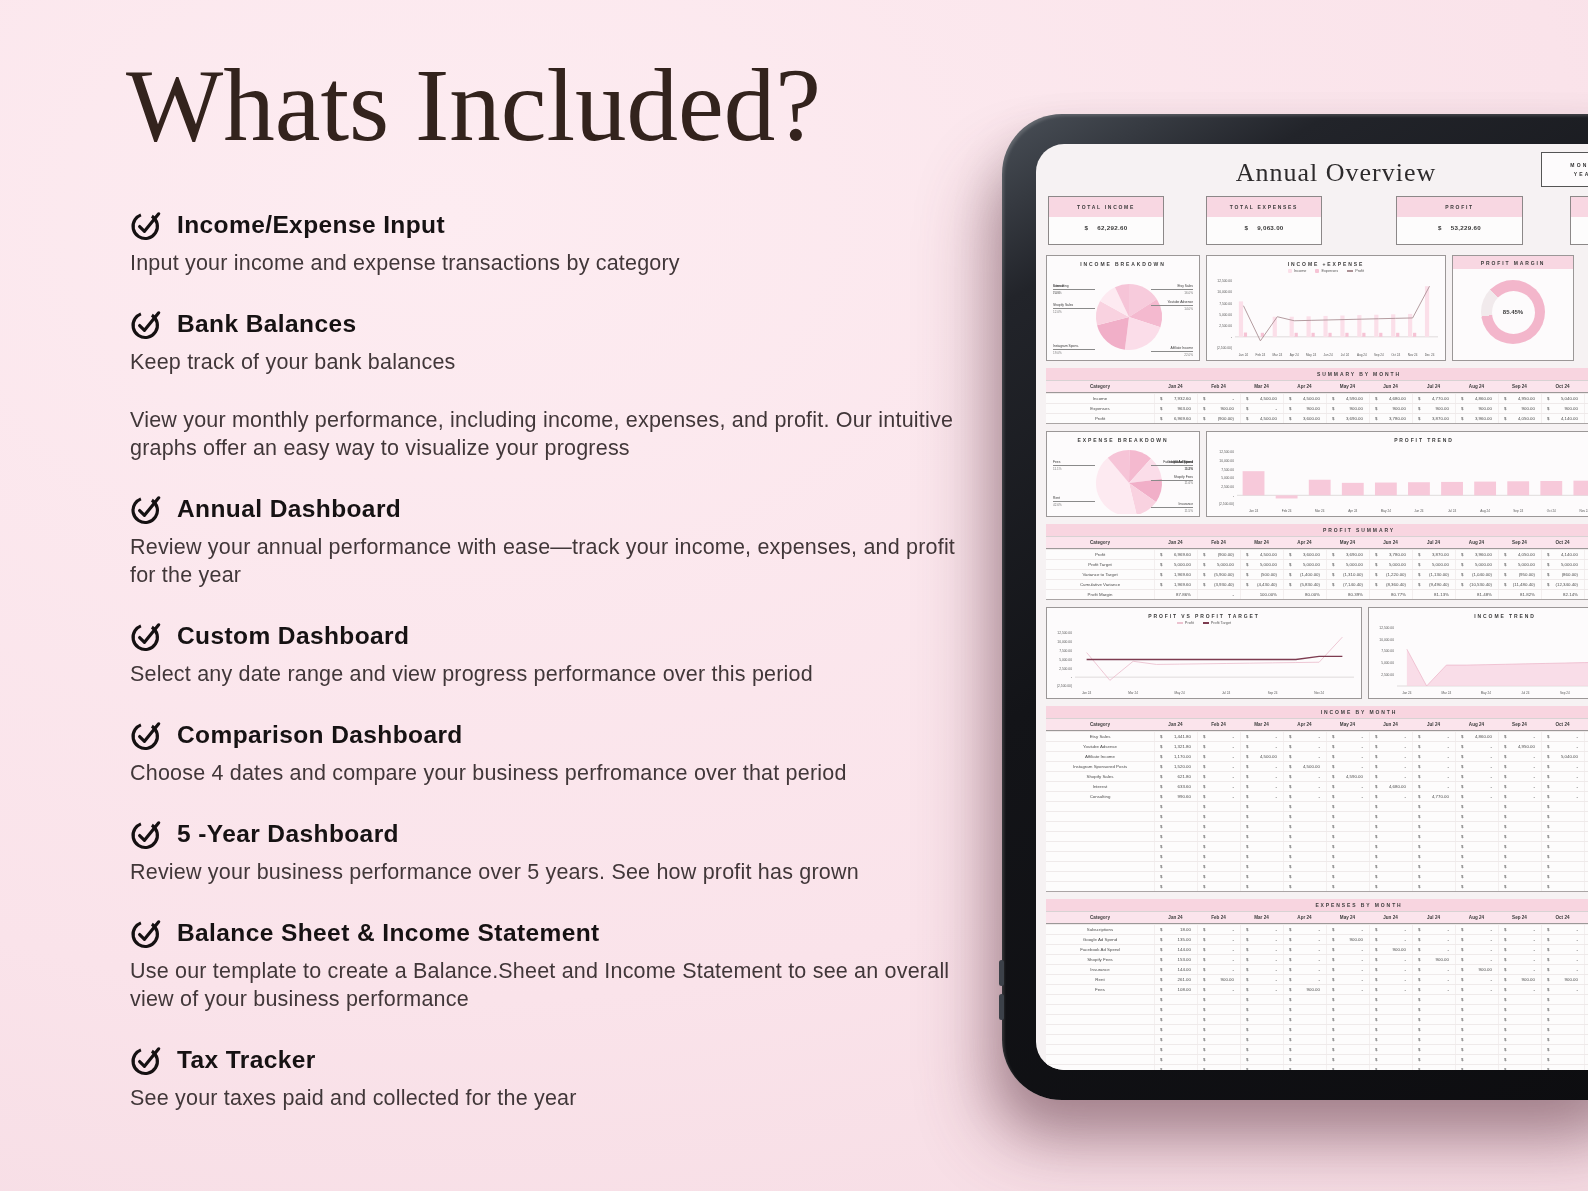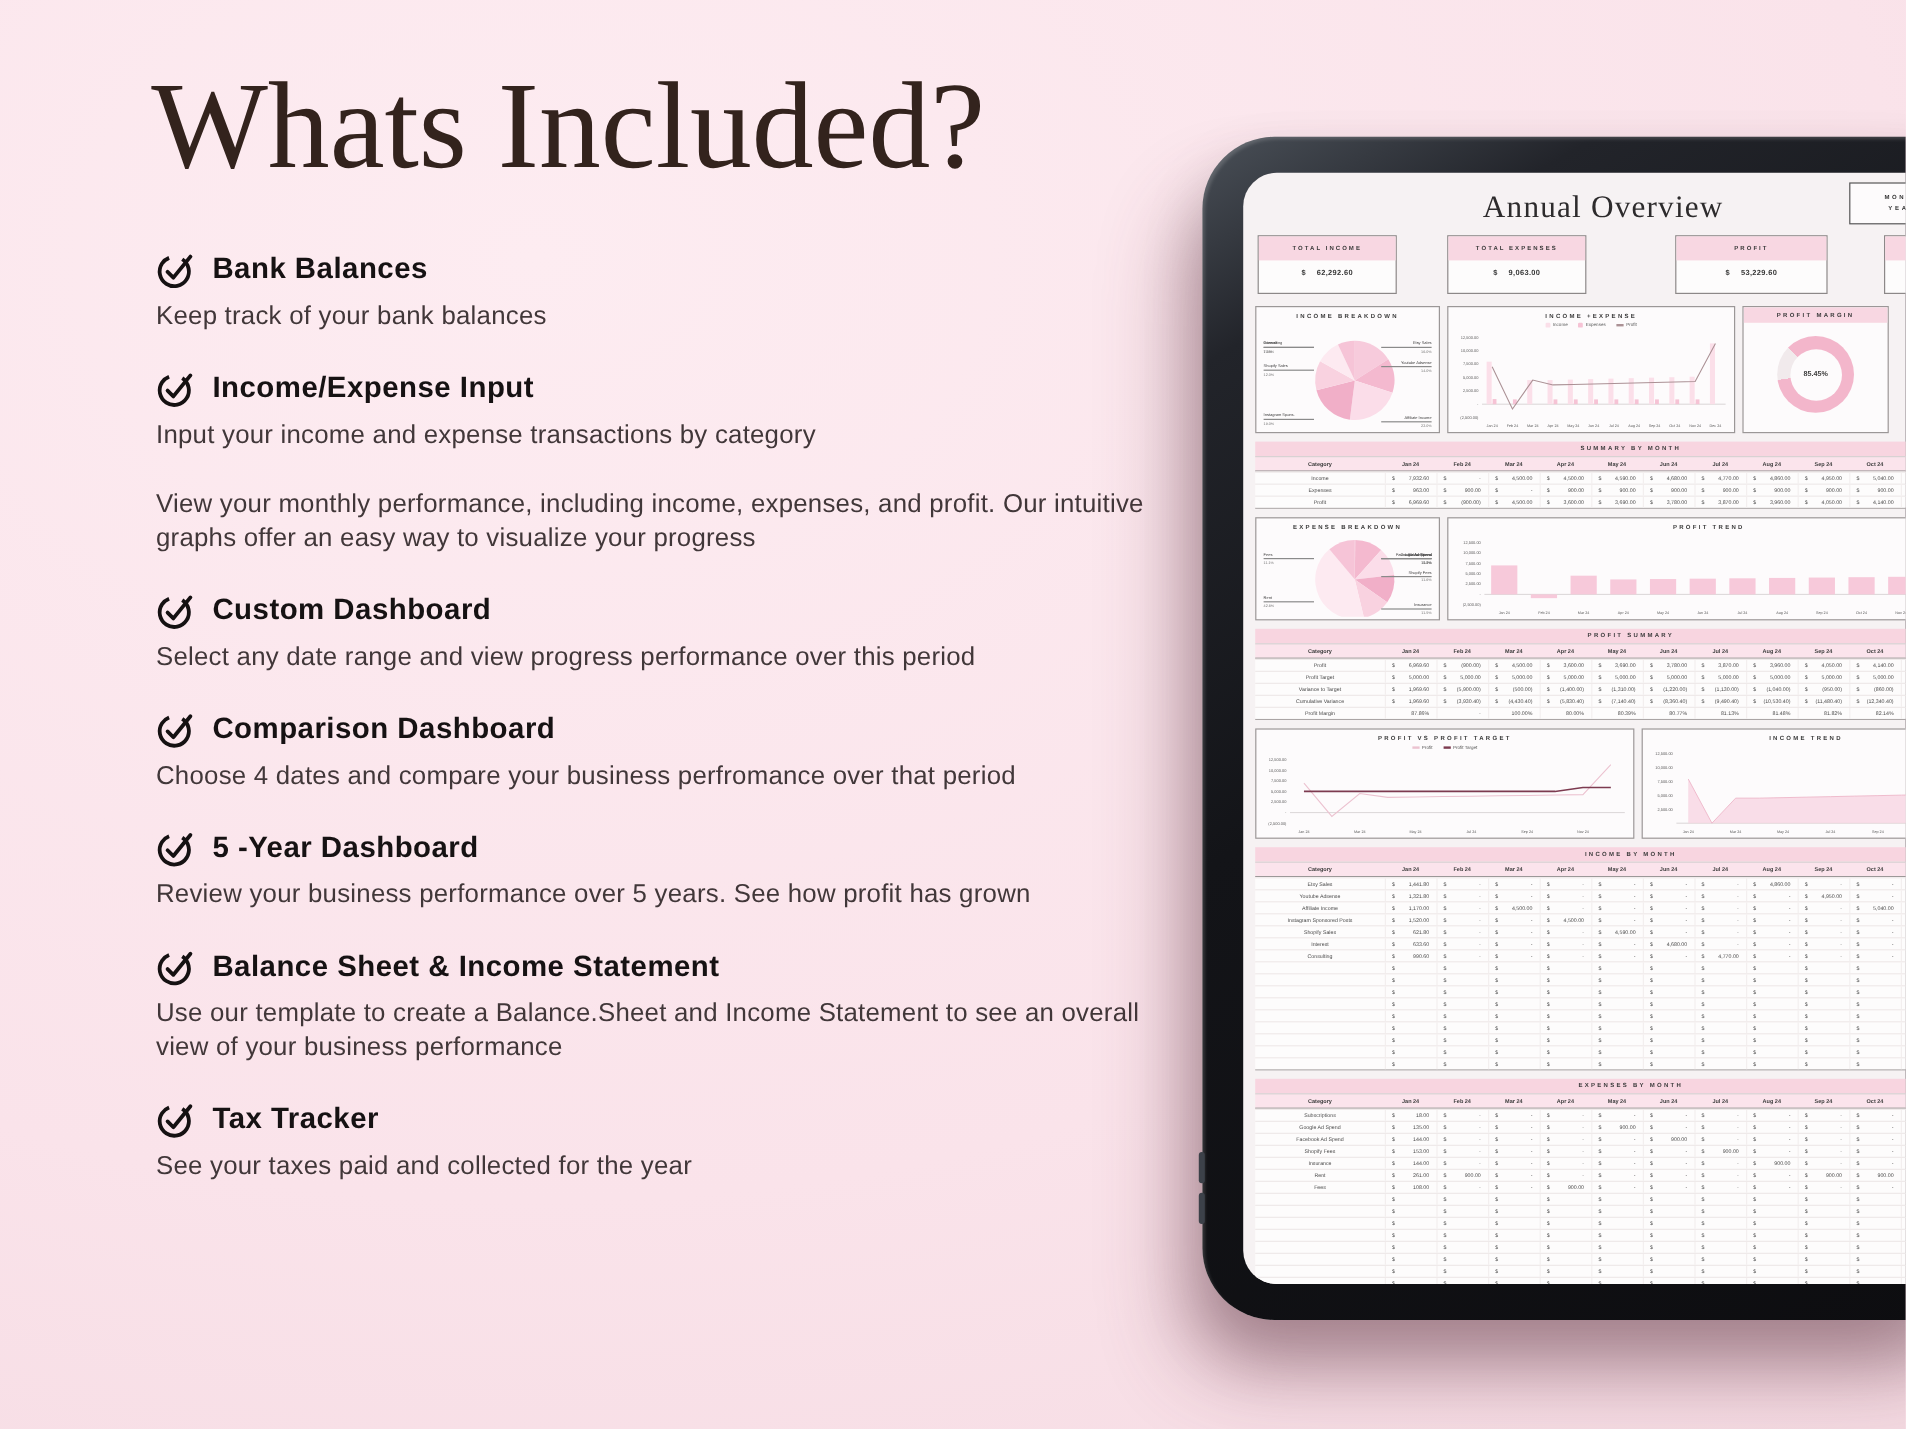--- a/index.html
+++ b/index.html
@@ -88,42 +88,54 @@
   <h1 class="page-title">Whats Included?</h1>
   <div id="features">
   <div class="feature">
     <div class="feature-head">
       <span class="check">
         <svg viewBox="0 0 26 26" fill="none">
           <circle cx="12" cy="14.4" r="9.6" stroke="#151112" stroke-width="2.5" stroke-dasharray="51 9.3" transform="rotate(-57 12 14.4)"></circle>
           <path d="M7.6 14.6 L11.4 18.4 L22.6 4.6" stroke="#151112" stroke-width="2.5" stroke-linecap="round" stroke-linejoin="round"></path>
         </svg>
       </span>
-      <span class="feature-title">Bank Balances</span>
+      <span class="feature-title">Income/Expense Input</span>
     </div>
-    <div class="feature-desc">Keep track of your bank balances</div>
+    <div class="feature-desc">Input your income and expense transactions by category</div>
   </div>
 
   <div class="feature">
     <div class="feature-head">
       <span class="check">
         <svg viewBox="0 0 26 26" fill="none">
           <circle cx="12" cy="14.4" r="9.6" stroke="#151112" stroke-width="2.5" stroke-dasharray="51 9.3" transform="rotate(-57 12 14.4)"></circle>
           <path d="M7.6 14.6 L11.4 18.4 L22.6 4.6" stroke="#151112" stroke-width="2.5" stroke-linecap="round" stroke-linejoin="round"></path>
         </svg>
       </span>
-      <span class="feature-title">Income/Expense Input</span>
+      <span class="feature-title">Bank Balances</span>
     </div>
-    <div class="feature-desc">Input your income and expense transactions by category</div>
+    <div class="feature-desc">Keep track of your bank balances</div>
   </div>
 
   <div class="feature">
     <div class="feature-desc">View your monthly performance, including income, expenses, and profit. Our intuitive graphs offer an easy way to visualize your progress</div>
   </div>
 
+  <div class="feature">
+    <div class="feature-head">
+      <span class="check">
+        <svg viewBox="0 0 26 26" fill="none">
+          <circle cx="12" cy="14.4" r="9.6" stroke="#151112" stroke-width="2.5" stroke-dasharray="51 9.3" transform="rotate(-57 12 14.4)"></circle>
+          <path d="M7.6 14.6 L11.4 18.4 L22.6 4.6" stroke="#151112" stroke-width="2.5" stroke-linecap="round" stroke-linejoin="round"></path>
+        </svg>
+      </span>
+      <span class="feature-title">Annual Dashboard</span>
+    </div>
+    <div class="feature-desc">Review your annual performance with ease—track your income, expenses, and profit for the year</div>
+  </div>
 
   <div class="feature">
     <div class="feature-head">
       <span class="check">
         <svg viewBox="0 0 26 26" fill="none">
           <circle cx="12" cy="14.4" r="9.6" stroke="#151112" stroke-width="2.5" stroke-dasharray="51 9.3" transform="rotate(-57 12 14.4)"></circle>
           <path d="M7.6 14.6 L11.4 18.4 L22.6 4.6" stroke="#151112" stroke-width="2.5" stroke-linecap="round" stroke-linejoin="round"></path>
         </svg>
       </span>
       <span class="feature-title">Custom Dashboard</span>

